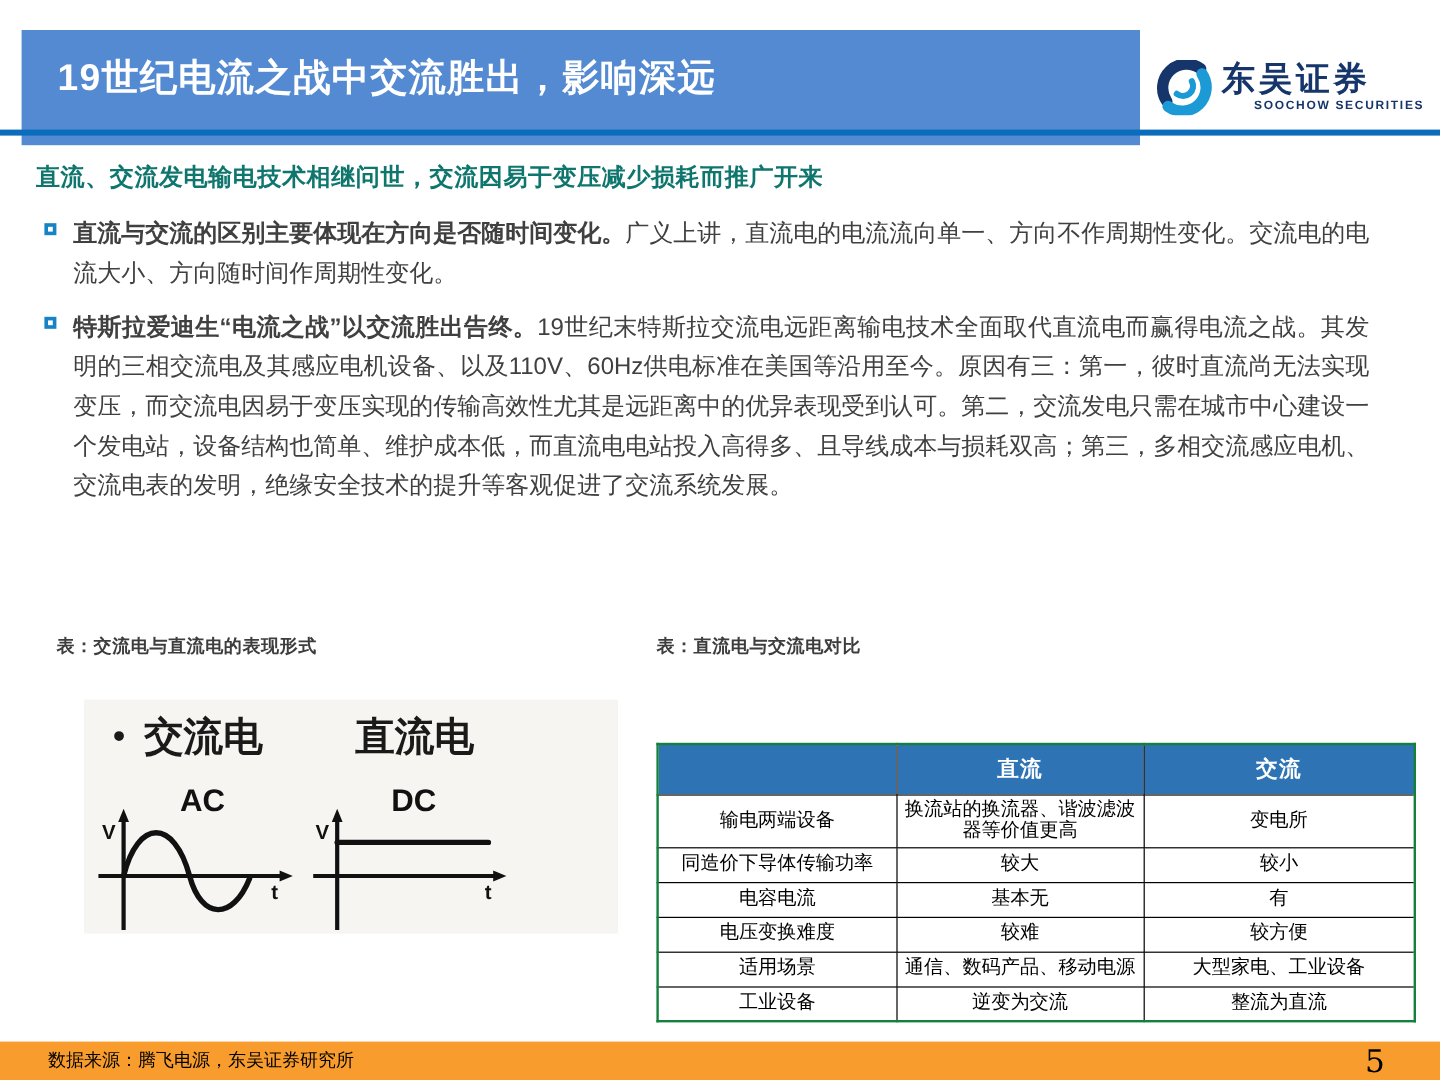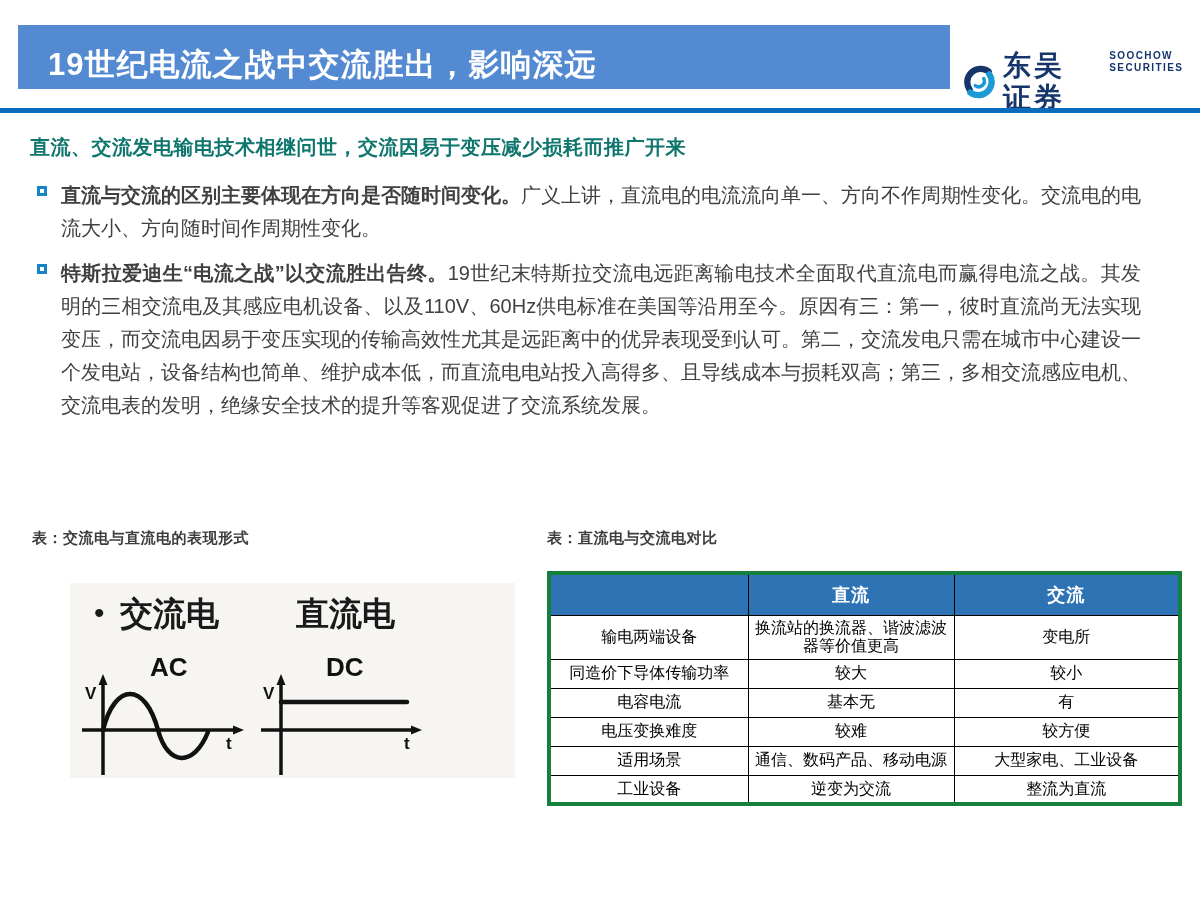--- a/index.html
+++ b/index.html
@@ -11,40 +11,40 @@
     background: #ffffff;
     font-family: "Liberation Sans", sans-serif;
     overflow: hidden;
     margin: 0 auto;
   }
 
   
   .title-bar {
     position: absolute;
     left: 18px; top: 25px;
-    width: 932px; height: 64px;
+    width: 932px; height: 96px;
     background: #538AD2;
   }
   .title-bar h1 {
     color: #ffffff;
     font-size: 31px;
     font-weight: bold;
     line-height: 80px;
     padding-left: 30px;
     letter-spacing: 1px;
     white-space: nowrap;
   }
   .logo {
     position: absolute;
     left: 964px; top: 50px;
     display: flex;
     align-items: center;
     gap: 8px;
   }
-  .logo-text { display: flex; flex-direction: row; justify-content: flex-end; }
+  .logo-text { display: flex; flex-direction: column; justify-content: flex-end; }
   .logo-cn {
     font-family: "Liberation Serif", serif;
     font-weight: bold;
     font-size: 28px;
     color: #16356B;
     letter-spacing: 3px;
     line-height: 32px;
   }
   .logo-en {
     font-size: 10px;
@@ -97,36 +97,37 @@
 
   
   .fig-caption, .tbl-caption {
     position: absolute;
     top: 529px;
     font-size: 15px;
     font-weight: bold;
     color: #3D3D3D;
     letter-spacing: 0.5px;
   }
-  .fig-caption { left: 32px; }
+  .fig-caption { left: 47px; }
   .tbl-caption { left: 547px; }
   .figure {
     position: absolute;
     left: 70px; top: 583px;
     width: 445px; height: 195px;
     background: #f6f5f2;
   }
 
   
   .cmp-table-wrap { position: absolute; left: 547px; top: 571px; }
   table.cmp {
     border-collapse: collapse;
     table-layout: fixed;
     width: 631px;
-    border: 4px solid #15803d;
+    border: 2px solid #15803d;
+    margin-top: 48px;
   }
   table.cmp th, table.cmp td {
     border: 1.6px solid #000;
     text-align: center;
     vertical-align: middle;
     padding: 1px 3px;
     overflow: hidden;
   }
   table.cmp th {
     background: #2E74B5;
@@ -274,14 +275,18 @@
       </tr>
       <tr>
         <td>工业设备</td>
         <td>逆变为交流</td>
         <td>整流为直流</td>
       </tr>
     </tbody>
       </table>
   </div>
 
+  <div class="footer">
+    <span class="footer-source">数据来源：腾飞电源，东吴证券研究所</span>
+    <span class="footer-page">5</span>
+  </div>
 
 </div>
 
 </body></html>

